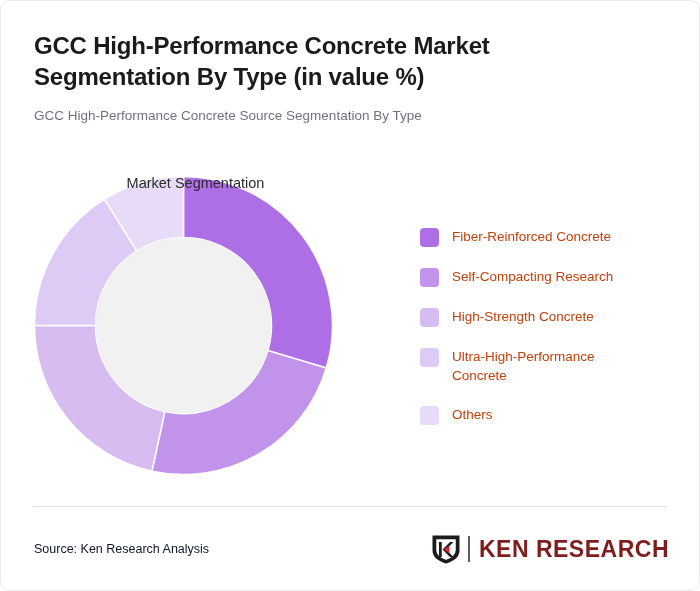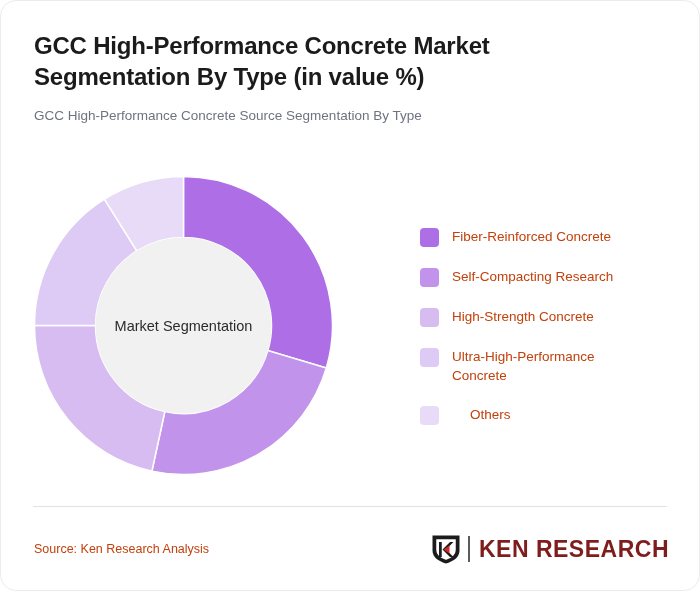--- a/index.html
+++ b/index.html
@@ -12,21 +12,21 @@
     font-family: "Liberation Sans", "DejaVu Sans", sans-serif;
     -webkit-font-smoothing: antialiased;
   }
   .card {
     position: relative;
     width: 700px;
     height: 591px;
     box-sizing: border-box;
     background: #ffffff;
     border: 1px solid #ececec;
-    border-radius: 16px;
+    border-radius: 9px;
     overflow: hidden;
   }
   .header {
     position: absolute;
     left: 33px;
     top: 30px;
     right: 30px;
   }
   .chart-title {
     font-size: 24px;
@@ -60,26 +60,25 @@
     top: 6px;
     width: 301px;
     height: 301px;
   }
   .donut-wrap svg {
     display: block;
     overflow: visible;
   }
   .donut-hole-label {
     position: absolute;
-    left: 0;
+    left: 12px;
     top: 0;
     width: 301px;
     height: 301px;
     display: flex;
-    align-items: center;
     justify-content: center;
     pointer-events: none;
   }
   .donut-hole-label span {
     font-size: 14.5px;
     color: #2b2b2b;
     text-align: center;
   }
 
   
@@ -89,21 +88,20 @@
     top: 58px;
     width: 250px;
   }
   .legend-item {
     display: flex;
     align-items: flex-start;
     margin-bottom: 20px;
   }
   .legend-item:last-child {
     margin-bottom: 0;
-    gap: 18px;
   }
   .legend-swatch {
     flex: 0 0 auto;
     width: 19px;
     height: 19px;
     border-radius: 4px;
     margin-right: 13px;
     margin-top: 1px;
   }
   .legend-label {
@@ -127,21 +125,21 @@
     left: 33px;
     right: 30px;
     top: 525px;
     height: 46px;
     display: flex;
     align-items: center;
     justify-content: space-between;
   }
   .source-text {
     font-size: 12.5px;
-    color: #c2410c;
+    color: #0f172a;
   }
   .logo {
     display: flex;
     align-items: center;
   }
   .logo-mark {
     width: 30px;
     height: 31px;
     margin-right: 7px;
   }

